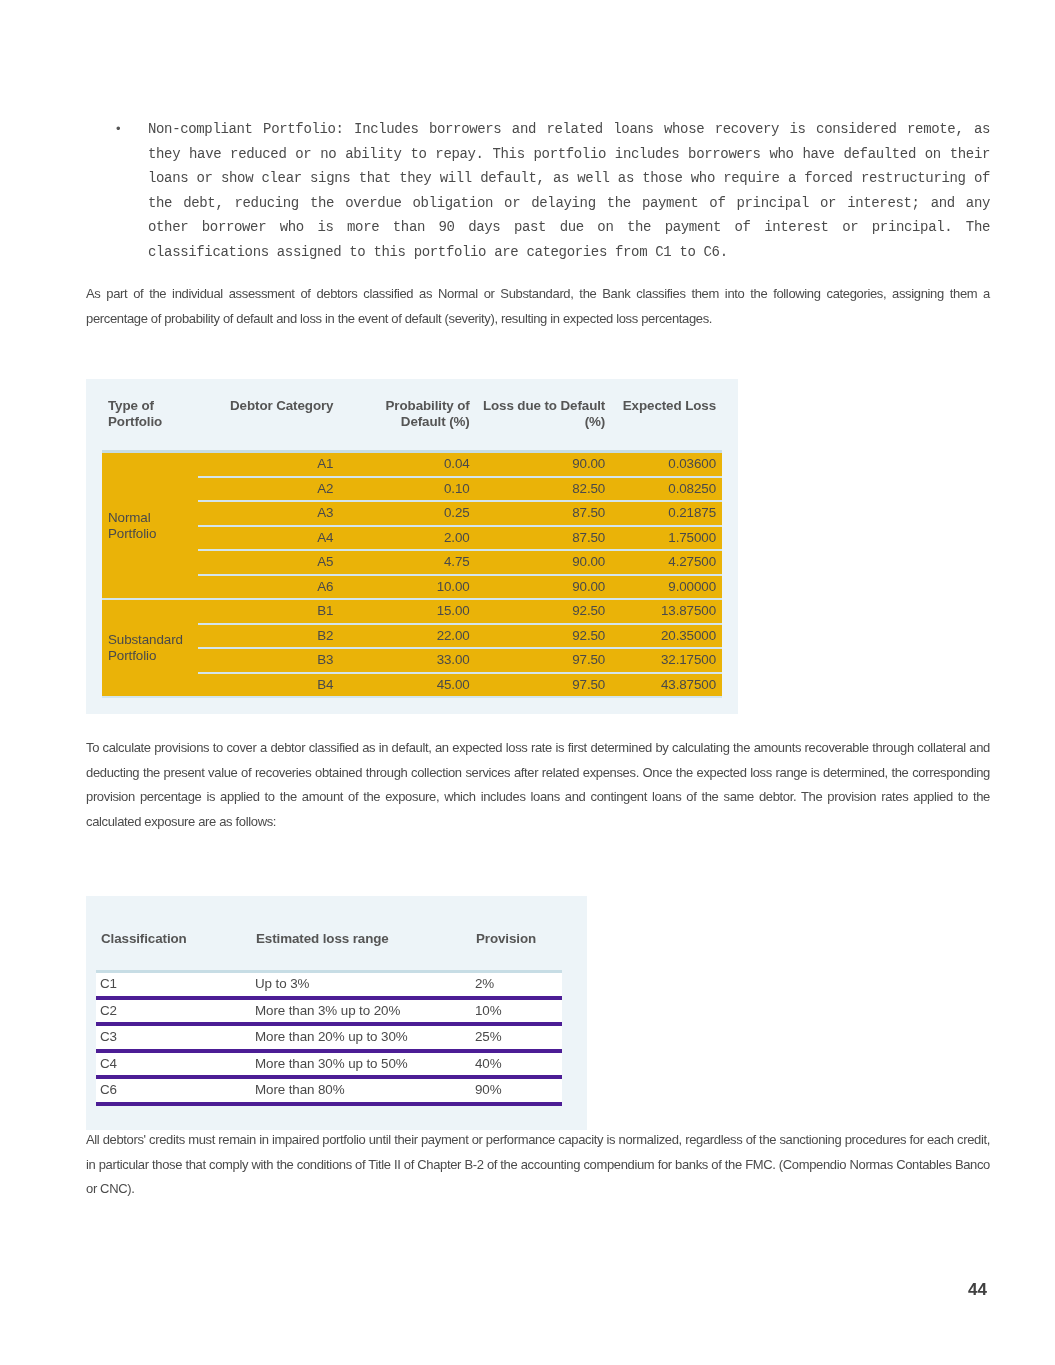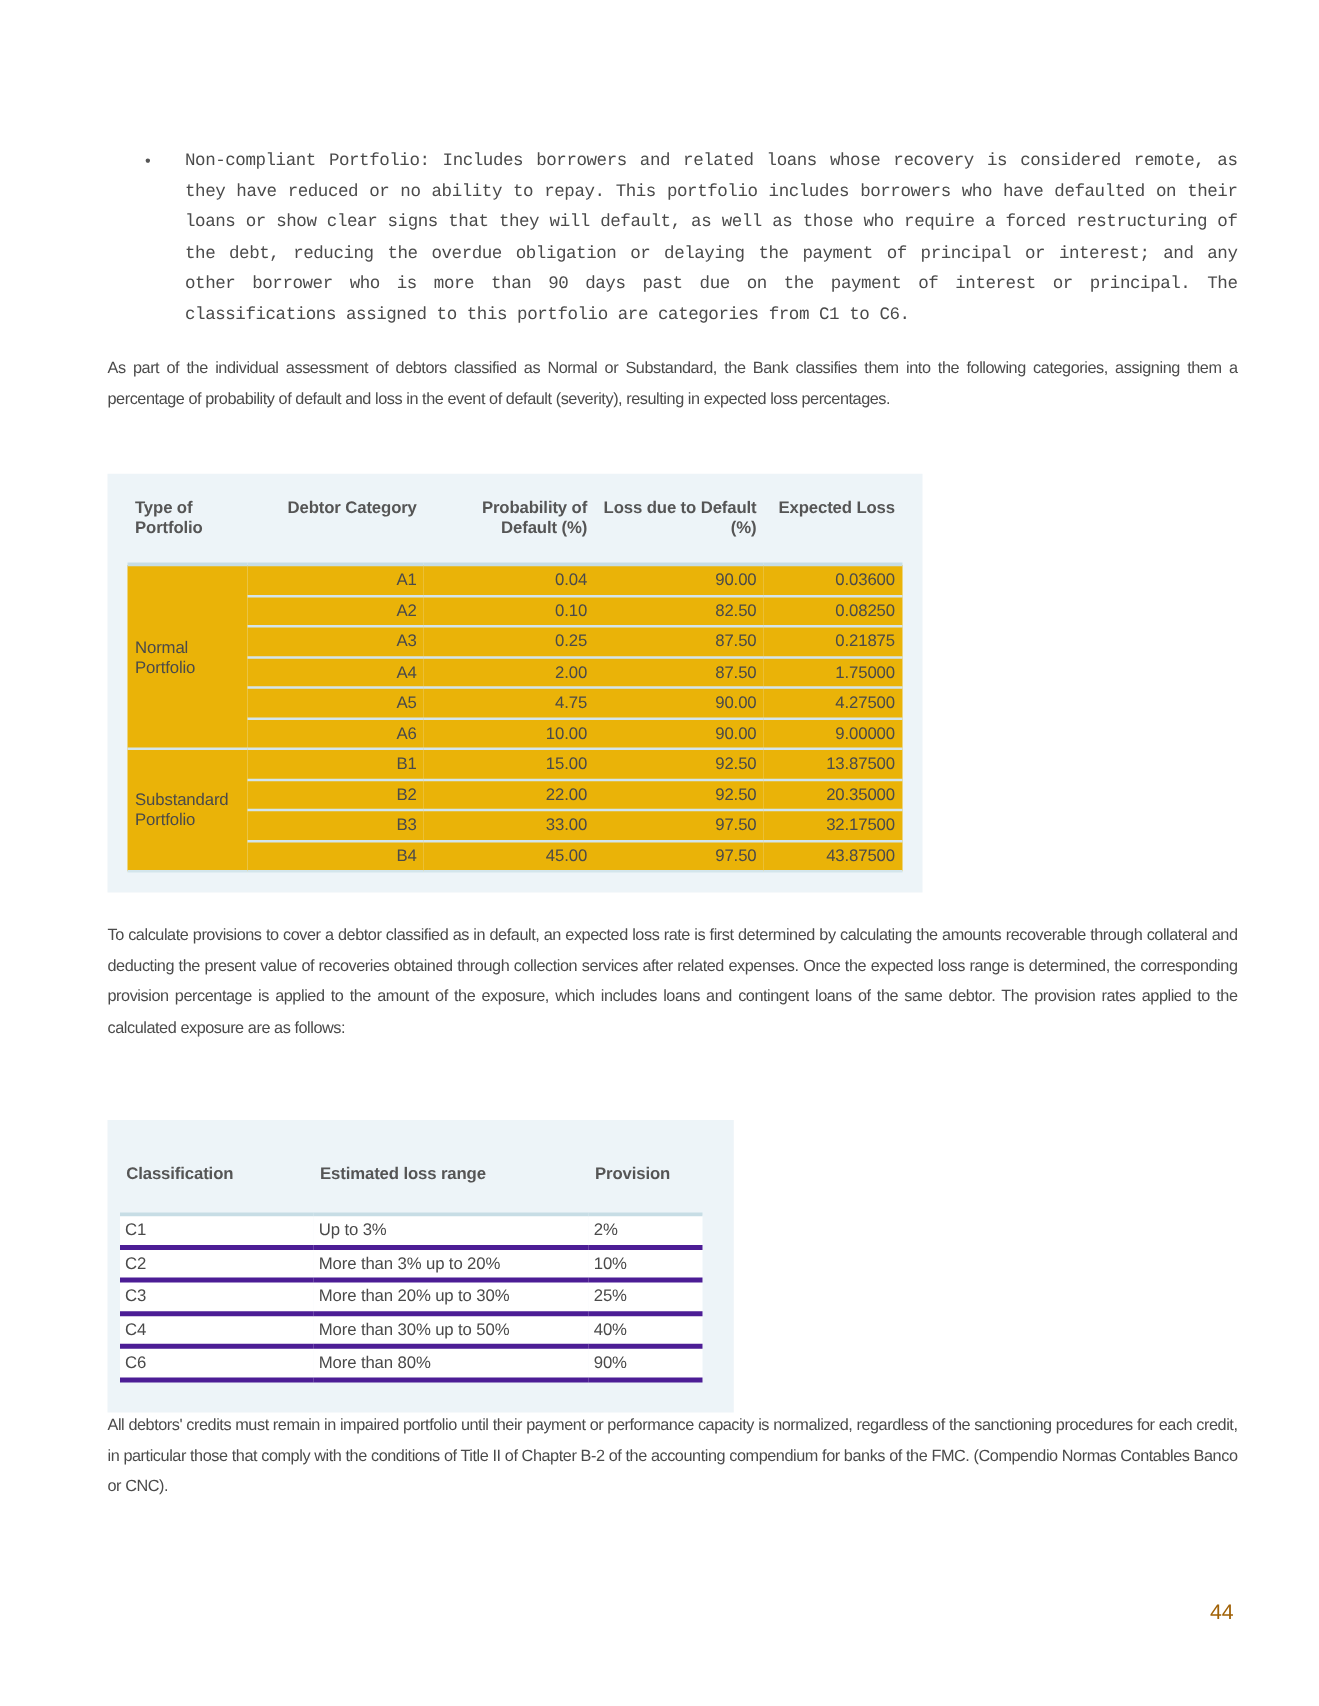--- a/index.html
+++ b/index.html
@@ -32,21 +32,21 @@
     #t1 tbody tr td:not(.group) { border-bottom: 2px solid #d3e5ec; }
     #t1 td.group { vertical-align: middle; line-height: 16px; text-align: left; border-bottom: 2px solid #d3e5ec; }
     
     #t2box { left: 86px; top: 871px; width: 501px; height: 234px; margin-top: 25px; }
     #t2 { position: absolute; left: 10px; top: 34px; width: 466px; }
     #t2 th { padding: 0 5px; height: 40px; line-height: 18px; vertical-align: top; }
     #t2 thead tr { border-bottom: 3px solid #c7dde5; }
     #t2 td { height: 22.5px; padding: 0 4px; line-height: 22.5px; background: #ffffff; border-bottom: 4px solid #4c1d95; }
     #t2 .r { text-align: left; }
     #t2 .l { text-align: left; }
-    .page-num { position: absolute; left: 968px; top: 1280px; font-size: 17px; color: #a16207; }
+    .page-num { position: absolute; left: 968px; top: 1280px; font-size: 17px; color: #404040; font-weight: bold; }
   </style>
 </head>
 <body>
 
 <div class="bullet-wrap">
   <span class="bullet-dot">•</span>
   <div class="bullet-text">Non-compliant Portfolio: Includes borrowers and related loans whose recovery is considered remote, as they have reduced or no ability to repay. This portfolio includes borrowers who have defaulted on their loans or show clear signs that they will default, as well as those who require a forced restructuring of the debt, reducing the overdue obligation or delaying the payment of principal or interest; and any other borrower who is more than 90 days past due on the payment of interest or principal. The classifications assigned to this portfolio are categories from C1 to C6.</div>
 </div>
 
 <p class="para" style="top:282px;">As part of the individual assessment of debtors classified as Normal or Substandard, the Bank classifies them into the following categories, assigning them a percentage of probability of default and loss in the event of default (severity), resulting in expected loss percentages.</p>

